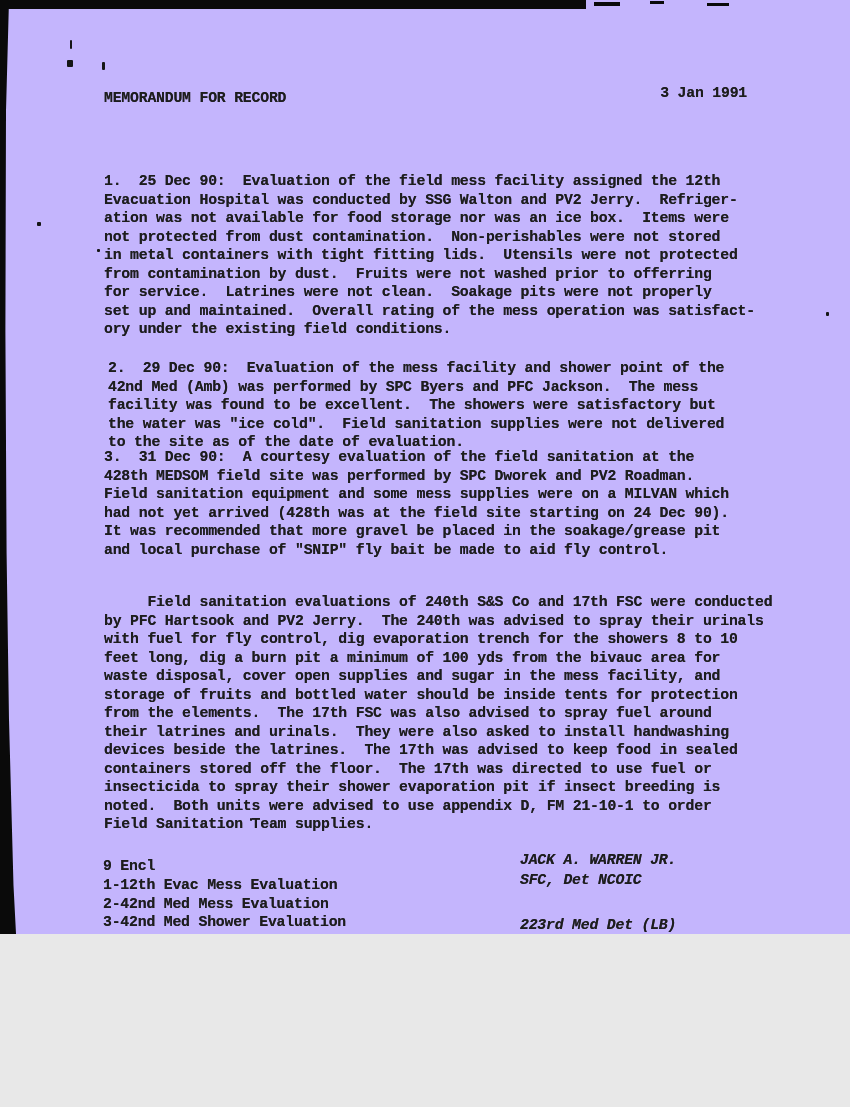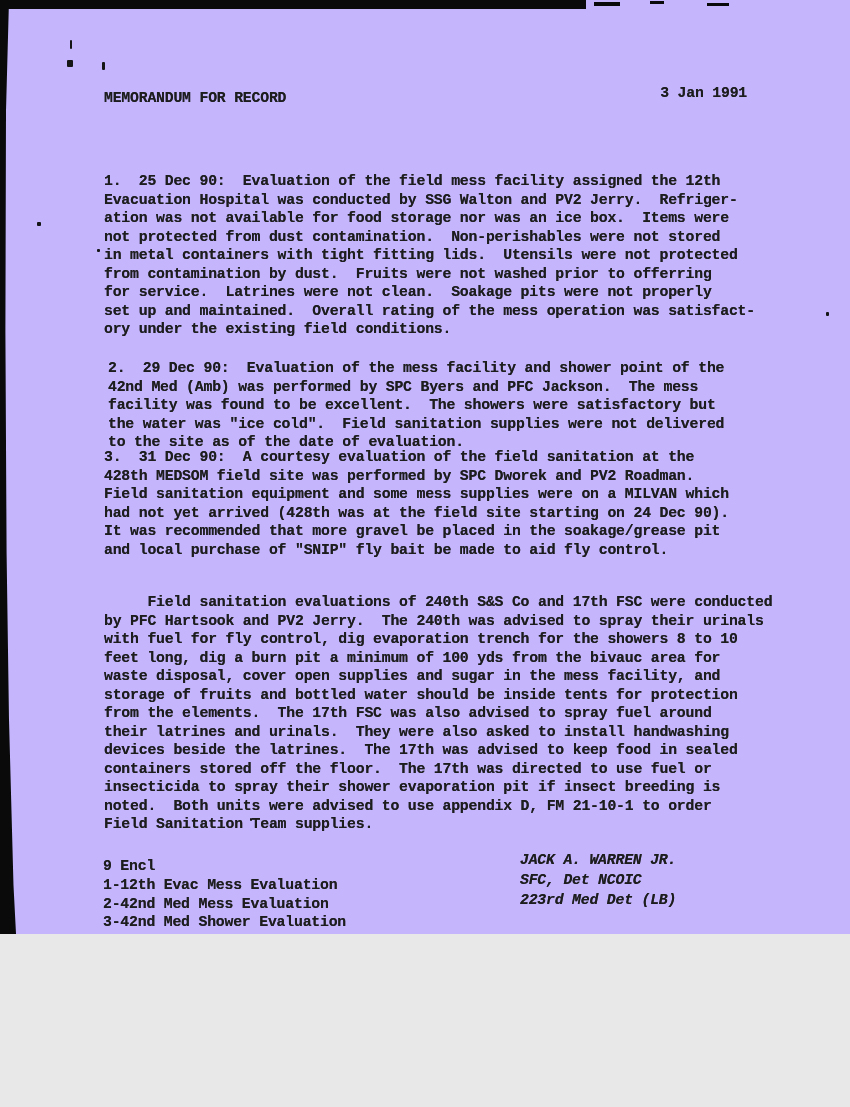--- a/index.html
+++ b/index.html
@@ -125,21 +125,21 @@
 
   <div class="mono" style="left:103px; top:876px;">1-12th Evac Mess Evaluation
 2-42nd Med Mess Evaluation
 3-42nd Med Shower Evaluation
 4-428th MEDSOM Field Sanitation Evaluation
 5-240th S &amp; S Co Field Sanitation Evaluation
 6-17th FSC Field Sanitation Evaluation</div>
 
   <div class="mono sig-line" style="left:520px; top:851px;">JACK A. WARREN JR.</div>
   <div class="mono sig-line" style="left:520px; top:871px;">SFC, Det NCOIC</div>
-  <div class="mono sig-line" style="left:520px; top:891px;">223rd Med Det (LB)</div>
+  <div class="mono sig-line" style="left:520px; top:916px;">223rd Med Det (LB)</div>
 
   <div class="stamp">
     <div>DECLASSIFIED</div>
     
     
   </div>
 
 </div>
 
 </body></html>

